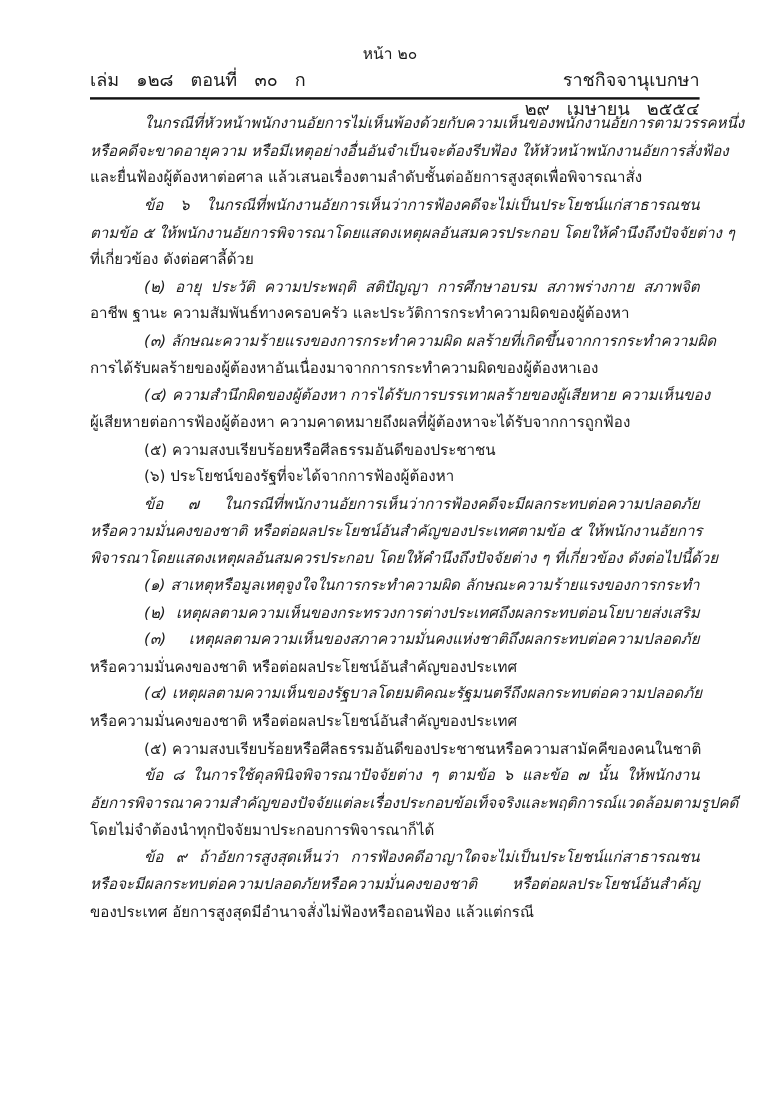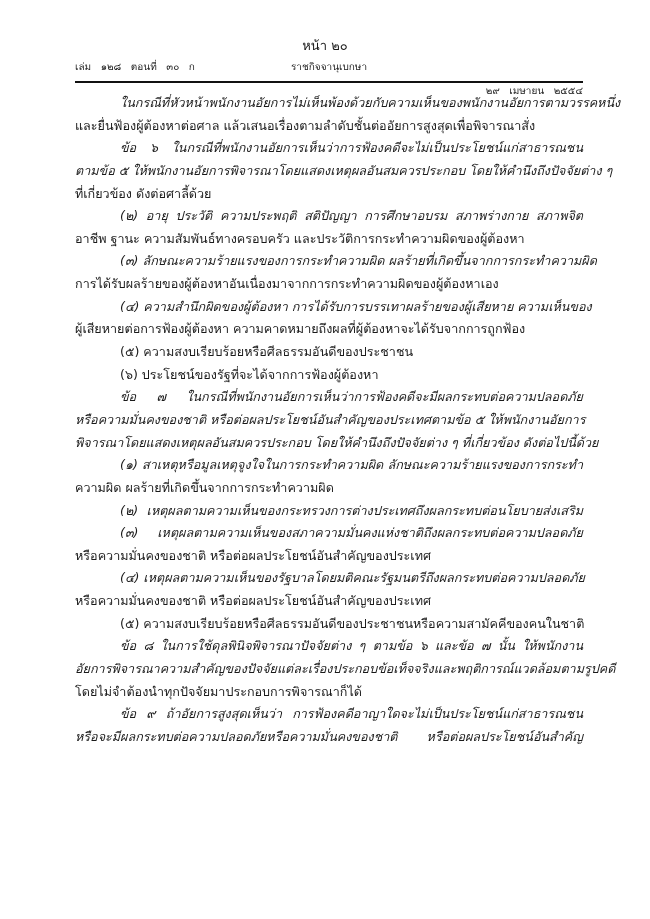--- a/index.html
+++ b/index.html
@@ -1,23 +1,23 @@
 <!DOCTYPE html>
 <html><head>
   <meta charset="utf-8">
   <style>
     html, body { margin: 0; padding: 0; background: #ffffff; }
     body { width: 650px; height: 919px; position: relative; overflow: hidden;
            font-family: "DejaVu Sans", "Liberation Sans", sans-serif; color: #1a1a1a; }
     .page-number { position: absolute; top: 36px; left: 0; width: 650px; text-align: center;
                    font-size: 13px; line-height: 20px; }
     .header-row { position: absolute; top: 57px; left: 75px; width: 508px; height: 20px;
-                  font-size: 10px; line-height: 20px; }
+                  font-size: 15px; line-height: 20px; }
     .header-left { position: absolute; left: 0; top: 0; white-space: pre; }
-    .header-center { position: absolute; left: 0; width: 508px; top: 0; text-align: center; }
+    .header-center { position: absolute; left: 0; width: 508px; top: 0; text-align: right; }
     .header-right { position: absolute; right: 0; top: 0; white-space: pre; margin-top: 24px; }
     .header-rule { position: absolute; top: 81px; left: 75px; width: 508px; height: 0;
                    border-top: 2px solid #111; }
     .body { position: absolute; top: 92px; left: 75px; width: 508px; }
     .line { height: 22.65px; line-height: 22.65px; font-size: 12.6px; white-space: nowrap;
             overflow: visible; }
     .line.justify { text-align: justify; text-align-last: justify; font-style: italic; }
     .line.indent { padding-left: 45px; }
   </style>
 </head>
@@ -27,41 +27,42 @@
 
 <div class="header-row">
   <span class="header-left">เล่ม   ๑๒๘   ตอนที่   ๓๐   ก</span>
   <span class="header-center">ราชกิจจานุเบกษา</span>
   <span class="header-right">๒๙   เมษายน   ๒๕๕๔</span>
 </div>
 <div class="header-rule"></div>
 
 <div class="body" id="body">
     <div class="line indent justify">ในกรณีที่หัวหน้าพนักงานอัยการไม่เห็นพ้องด้วยกับความเห็นของพนักงานอัยการตามวรรคหนึ่ง</div>
+    <div class="line justify">หรือคดีจะขาดอายุความ  หรือมีเหตุอย่างอื่นอันจำเป็นจะต้องรีบฟ้อง  ให้หัวหน้าพนักงานอัยการสั่งฟ้อง</div>
     <div class="line">และยื่นฟ้องผู้ต้องหาต่อศาล  แล้วเสนอเรื่องตามลำดับชั้นต่ออัยการสูงสุดเพื่อพิจารณาสั่ง</div>
     <div class="line indent justify">ข้อ   ๖   ในกรณีที่พนักงานอัยการเห็นว่าการฟ้องคดีจะไม่เป็นประโยชน์แก่สาธารณชน</div>
     <div class="line justify">ตามข้อ ๕ ให้พนักงานอัยการพิจารณาโดยแสดงเหตุผลอันสมควรประกอบ  โดยให้คำนึงถึงปัจจัยต่าง ๆ</div>
     <div class="line">ที่เกี่ยวข้อง  ดังต่อศาลี้ด้วย</div>
     <div class="line indent justify">(๒)  อายุ  ประวัติ  ความประพฤติ  สติปัญญา  การศึกษาอบรม  สภาพร่างกาย  สภาพจิต</div>
     <div class="line">อาชีพ  ฐานะ  ความสัมพันธ์ทางครอบครัว  และประวัติการกระทำความผิดของผู้ต้องหา</div>
     <div class="line indent justify">(๓)  ลักษณะความร้ายแรงของการกระทำความผิด  ผลร้ายที่เกิดขึ้นจากการกระทำความผิด</div>
     <div class="line">การได้รับผลร้ายของผู้ต้องหาอันเนื่องมาจากการกระทำความผิดของผู้ต้องหาเอง</div>
     <div class="line indent justify">(๔)  ความสำนึกผิดของผู้ต้องหา  การได้รับการบรรเทาผลร้ายของผู้เสียหาย  ความเห็นของ</div>
     <div class="line">ผู้เสียหายต่อการฟ้องผู้ต้องหา  ความคาดหมายถึงผลที่ผู้ต้องหาจะได้รับจากการถูกฟ้อง</div>
     <div class="line indent">(๕)  ความสงบเรียบร้อยหรือศีลธรรมอันดีของประชาชน</div>
     <div class="line indent">(๖)  ประโยชน์ของรัฐที่จะได้จากการฟ้องผู้ต้องหา</div>
     <div class="line indent justify">ข้อ   ๗   ในกรณีที่พนักงานอัยการเห็นว่าการฟ้องคดีจะมีผลกระทบต่อความปลอดภัย</div>
     <div class="line justify">หรือความมั่นคงของชาติ  หรือต่อผลประโยชน์อันสำคัญของประเทศตามข้อ  ๕  ให้พนักงานอัยการ</div>
     <div class="line justify">พิจารณาโดยแสดงเหตุผลอันสมควรประกอบ  โดยให้คำนึงถึงปัจจัยต่าง ๆ  ที่เกี่ยวข้อง  ดังต่อไปนี้ด้วย</div>
     <div class="line indent justify">(๑)  สาเหตุหรือมูลเหตุจูงใจในการกระทำความผิด  ลักษณะความร้ายแรงของการกระทำ</div>
-    <div class="line">ความผิด  ผลร้ายที่เกิดขึ้นจากการกระทำความผิด</div>
     <div class="line indent justify">(๒)  เหตุผลตามความเห็นของกระทรวงการต่างประเทศถึงผลกระทบต่อนโยบายส่งเสริม</div>
     <div class="line indent justify">(๓)  เหตุผลตามความเห็นของสภาความมั่นคงแห่งชาติถึงผลกระทบต่อความปลอดภัย</div>
     <div class="line">หรือความมั่นคงของชาติ  หรือต่อผลประโยชน์อันสำคัญของประเทศ</div>
     <div class="line indent justify">(๔)  เหตุผลตามความเห็นของรัฐบาลโดยมติคณะรัฐมนตรีถึงผลกระทบต่อความปลอดภัย</div>
     <div class="line">หรือความมั่นคงของชาติ  หรือต่อผลประโยชน์อันสำคัญของประเทศ</div>
     <div class="line indent">(๕)  ความสงบเรียบร้อยหรือศีลธรรมอันดีของประชาชนหรือความสามัคคีของคนในชาติ</div>
     <div class="line indent justify">ข้อ   ๘   ในการใช้ดุลพินิจพิจารณาปัจจัยต่าง ๆ  ตามข้อ  ๖  และข้อ  ๗  นั้น  ให้พนักงาน</div>
     <div class="line justify">อัยการพิจารณาความสำคัญของปัจจัยแต่ละเรื่องประกอบข้อเท็จจริงและพฤติการณ์แวดล้อมตามรูปคดี</div>
     <div class="line">โดยไม่จำต้องนำทุกปัจจัยมาประกอบการพิจารณาก็ได้</div>
     <div class="line indent justify">ข้อ   ๙   ถ้าอัยการสูงสุดเห็นว่า  การฟ้องคดีอาญาใดจะไม่เป็นประโยชน์แก่สาธารณชน</div>
     <div class="line justify">หรือจะมีผลกระทบต่อความปลอดภัยหรือความมั่นคงของชาติ  หรือต่อผลประโยชน์อันสำคัญ</div>
+    <div class="line">ของประเทศ  อัยการสูงสุดมีอำนาจสั่งไม่ฟ้องหรือถอนฟ้อง  แล้วแต่กรณี</div>
   </div>
 
 </body></html>

